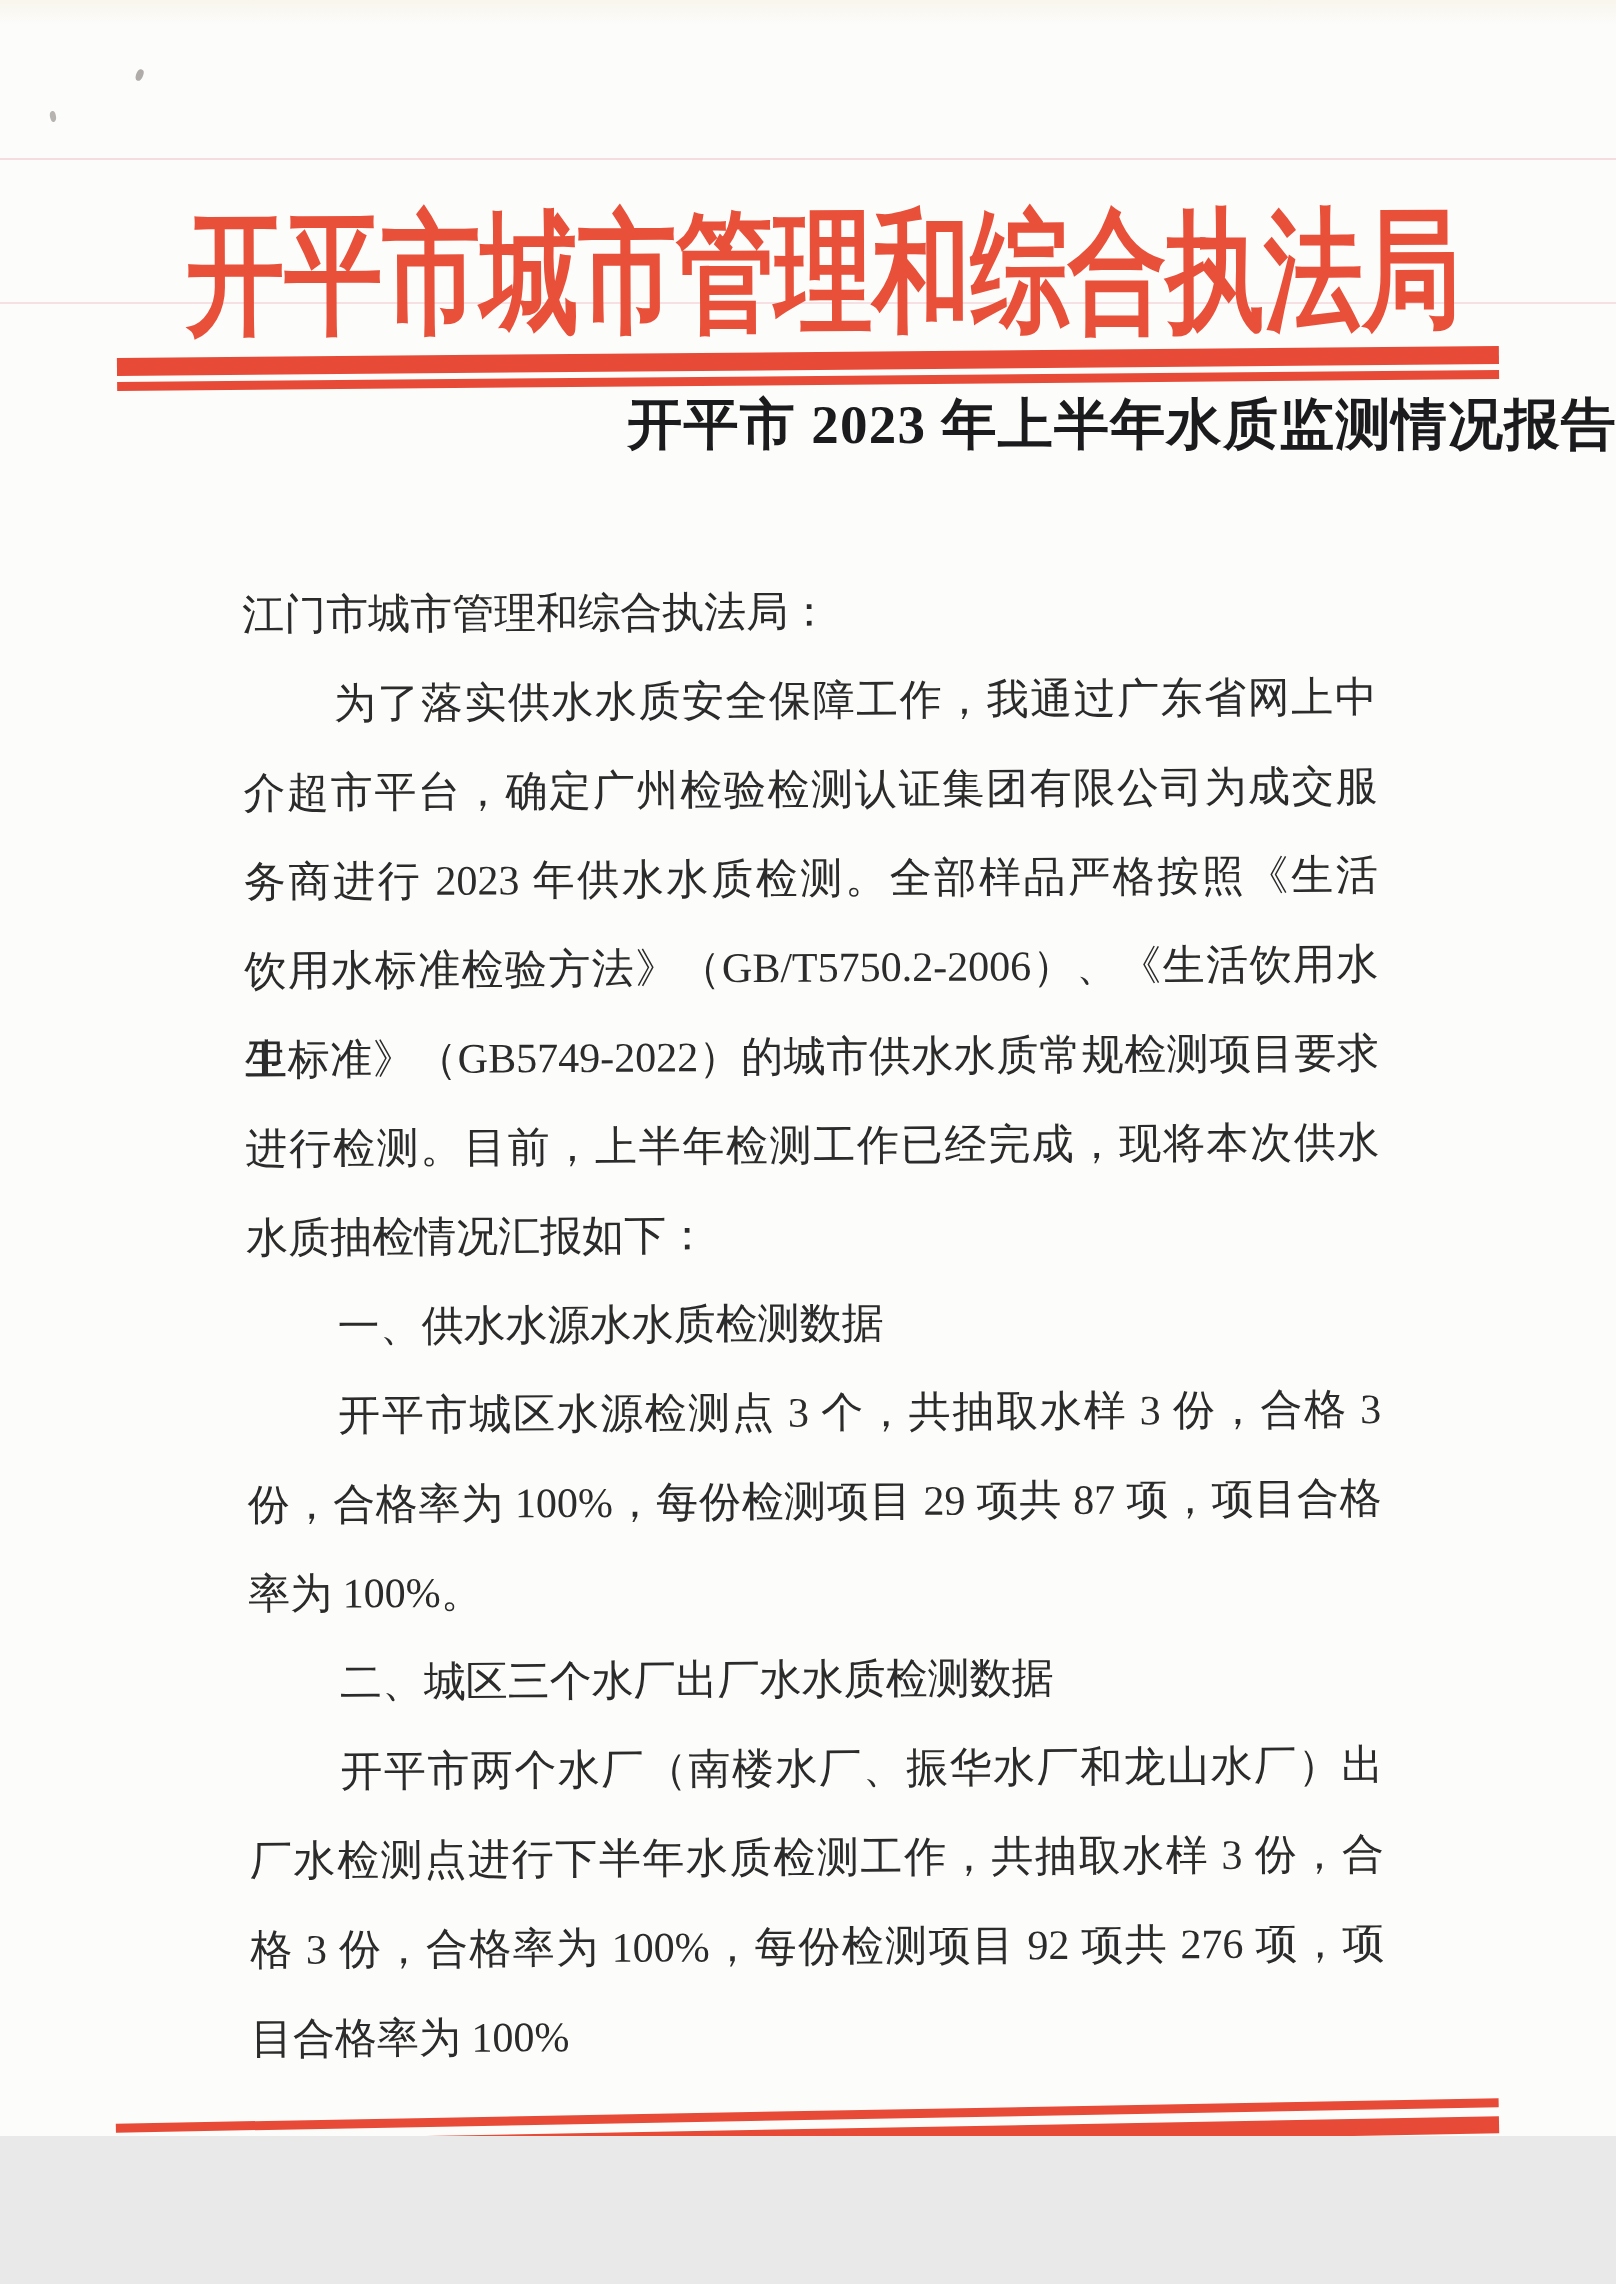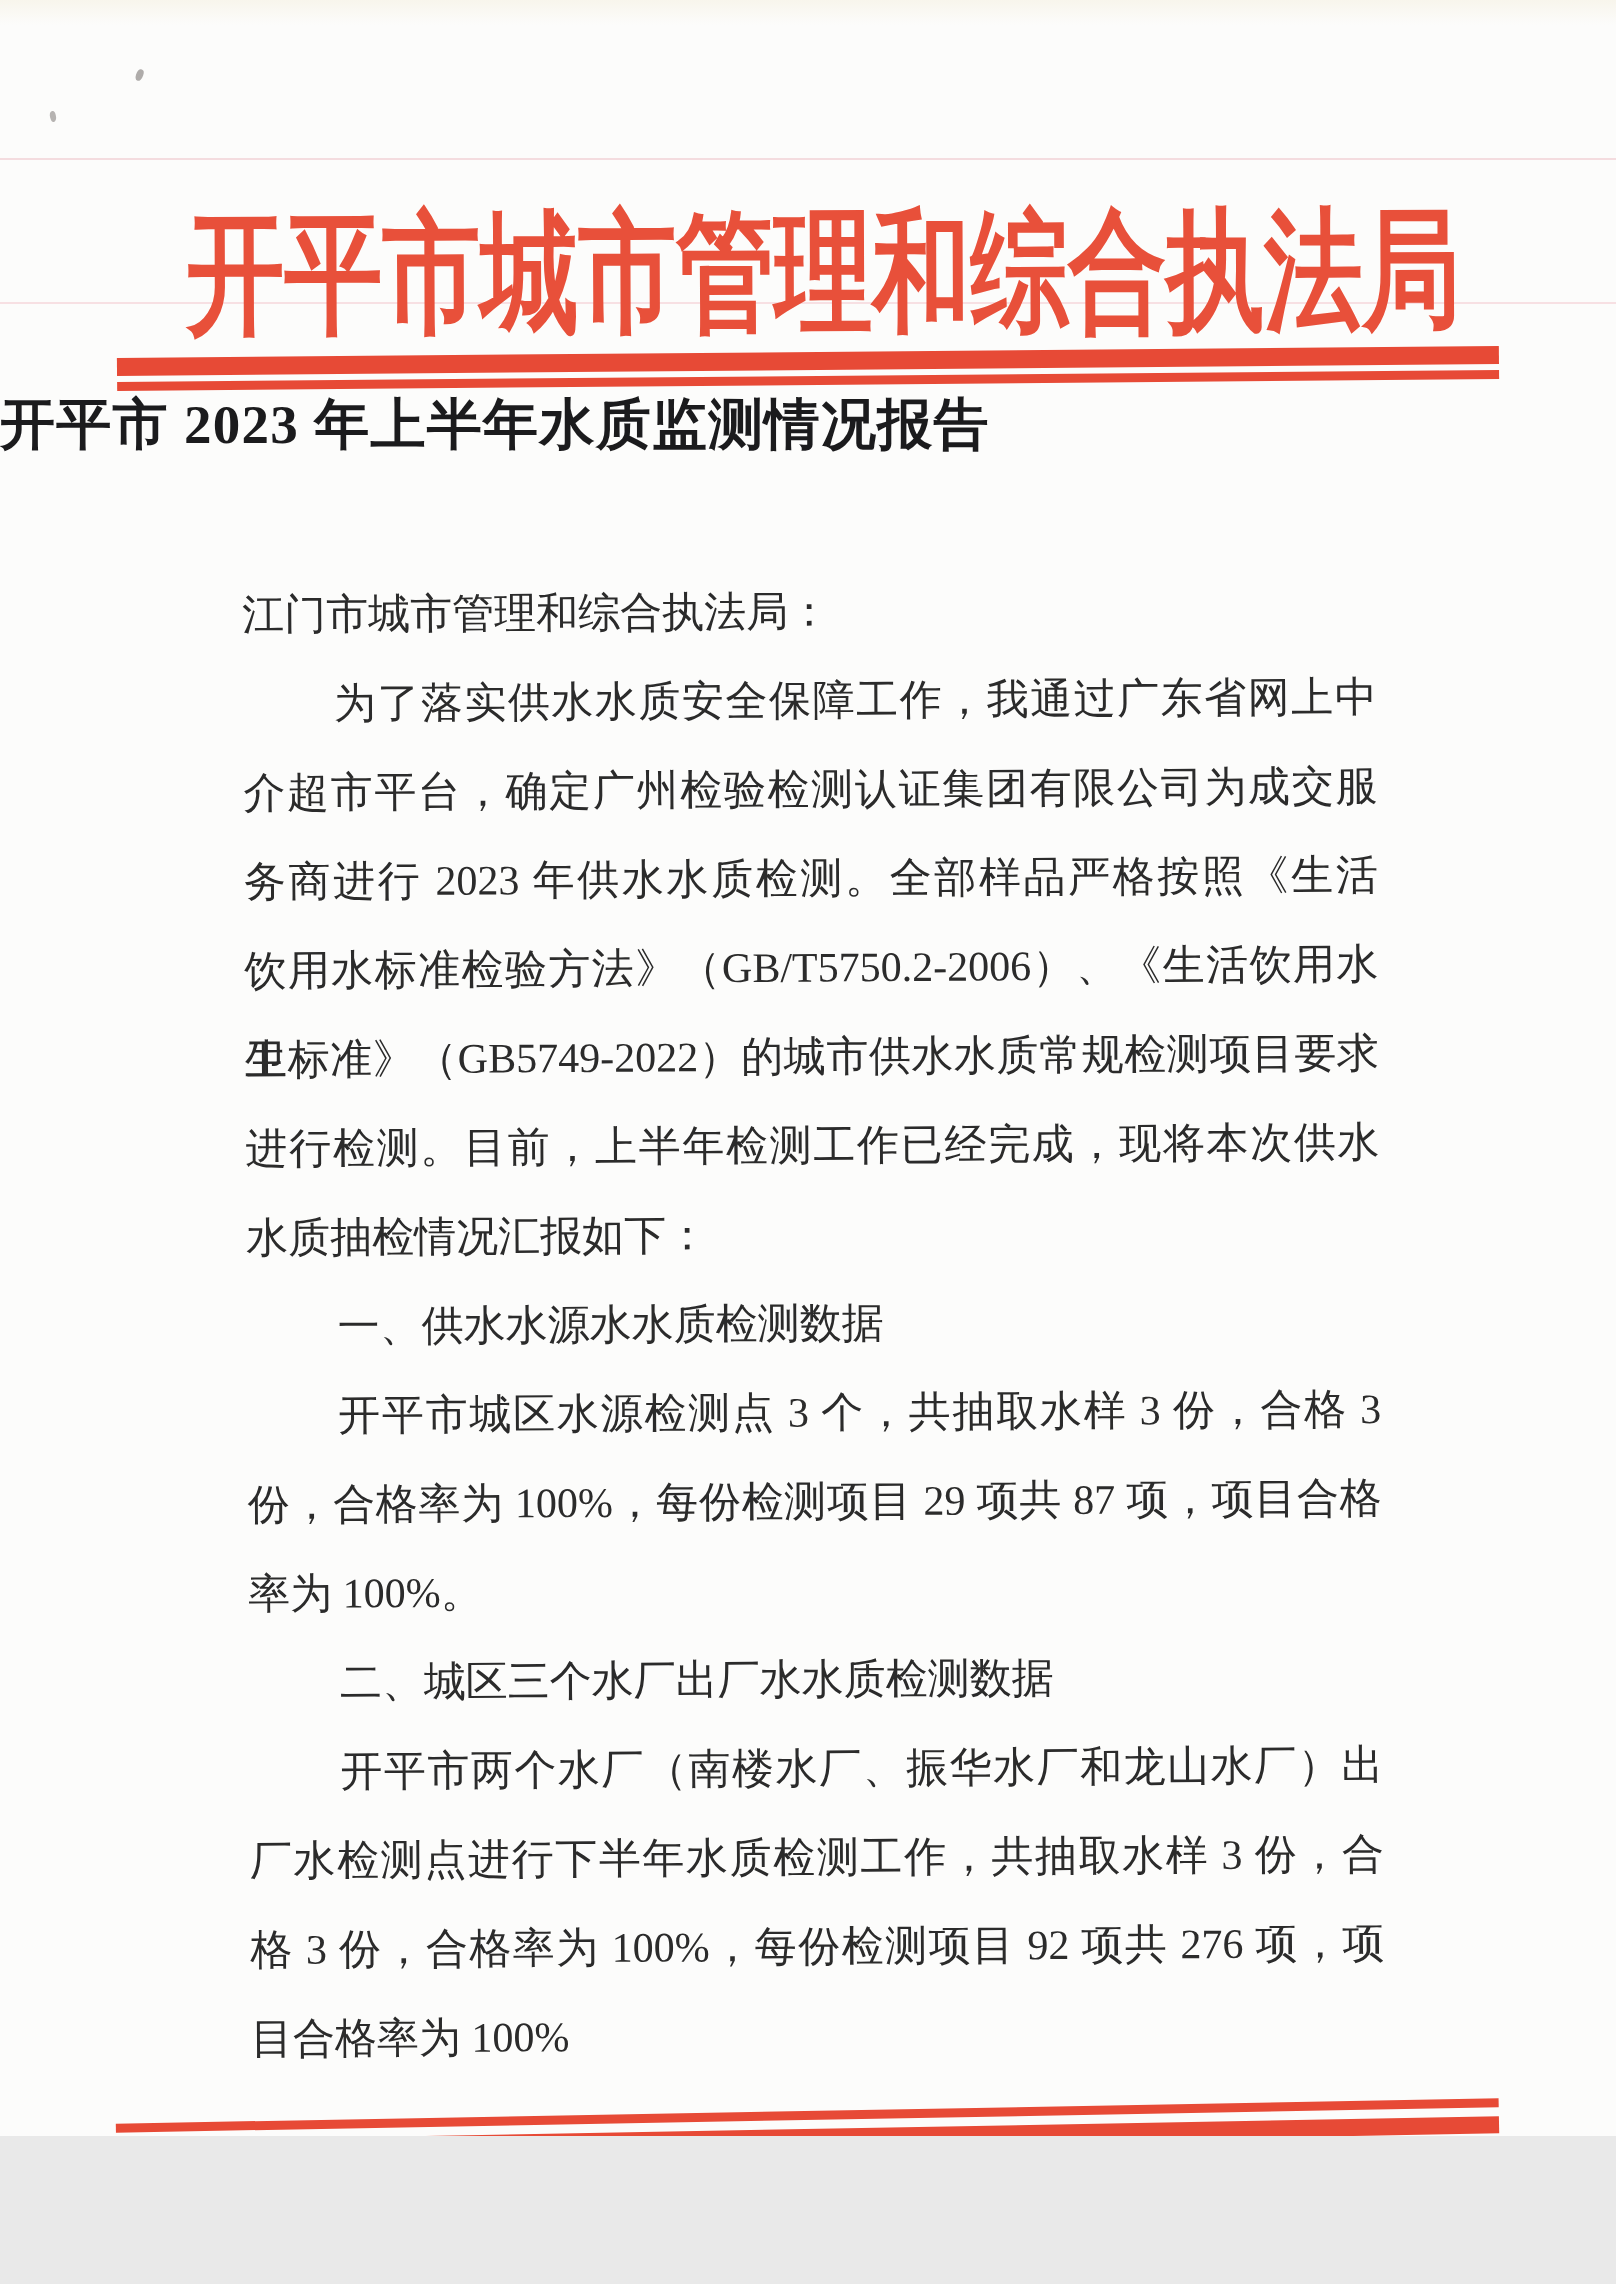--- a/index.html
+++ b/index.html
@@ -55,21 +55,21 @@
   
   .rules { position: absolute; }
   .rules .bar { width: 100%; background: var(--rule-red); }
   .rules-header { left: 117px; top: 352px; width: 1382px; transform: rotate(-0.5deg); transform-origin: center; }
   .rules-header .thick { height: 17.6px; }
   .rules-header .thin  { height: 8.5px; margin-top: 6.5px; }
   
   .doc-title {
     position: absolute;
     left: 0; top: 392px; width: 100%;
-    text-align: left;
+    text-align: right;
     font-size: 55px; line-height: 65px;
     font-weight: 700;
     letter-spacing: 1.3px;
     color: var(--title-ink);
   }
   
   .body-block {
     position: absolute;
     left: 242px; top: 571px; width: 1134px;
     transform: rotate(-0.35deg);

